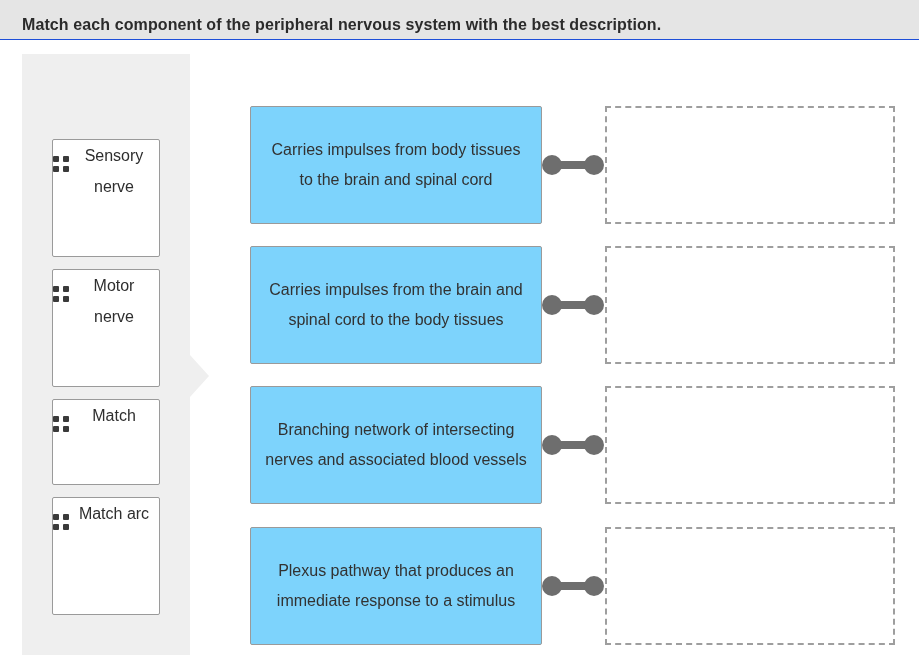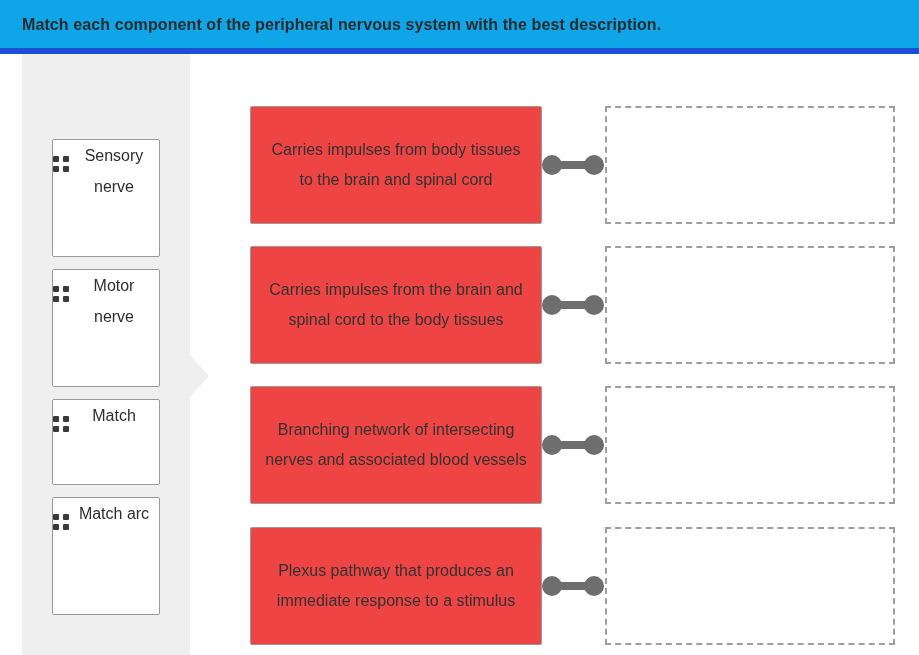--- a/index.html
+++ b/index.html
@@ -18,24 +18,24 @@
     height: 655px;
     background: #ffffff;
   }
 
   
   .prompt-header {
     position: absolute;
     left: 0;
     top: 0;
     width: 919px;
-    height: 54px;
-    box-sizing: border-box;
-    border-bottom: 6px solid #1d4ed8;
-    background: #0ea5e9;
+    height: 40px;
+    box-sizing: border-box;
+    border-bottom: 1px solid #1d4ed8;
+    background: #e5e5e5;
   }
 
   .prompt-title {
     position: absolute;
     left: 22px;
     top: 16px;
     font-size: 16px;
     font-weight: bold;
     color: #2b2b2b;
     letter-spacing: 0.1px;
@@ -126,21 +126,21 @@
   .mr-2 { top: 386px; }
   .mr-3 { top: 527px; }
 
   .desc-card {
     position: absolute;
     left: 0;
     top: 0;
     width: 292px;
     height: 118px;
     box-sizing: border-box;
-    background: #ef4444;
+    background: #7dd3fc;
     border: 1px solid #9a9a9a;
     border-radius: 2px;
     display: flex;
     align-items: center;
     justify-content: center;
     padding: 0 14px;
   }
 
   .desc-text {
     font-size: 16px;

